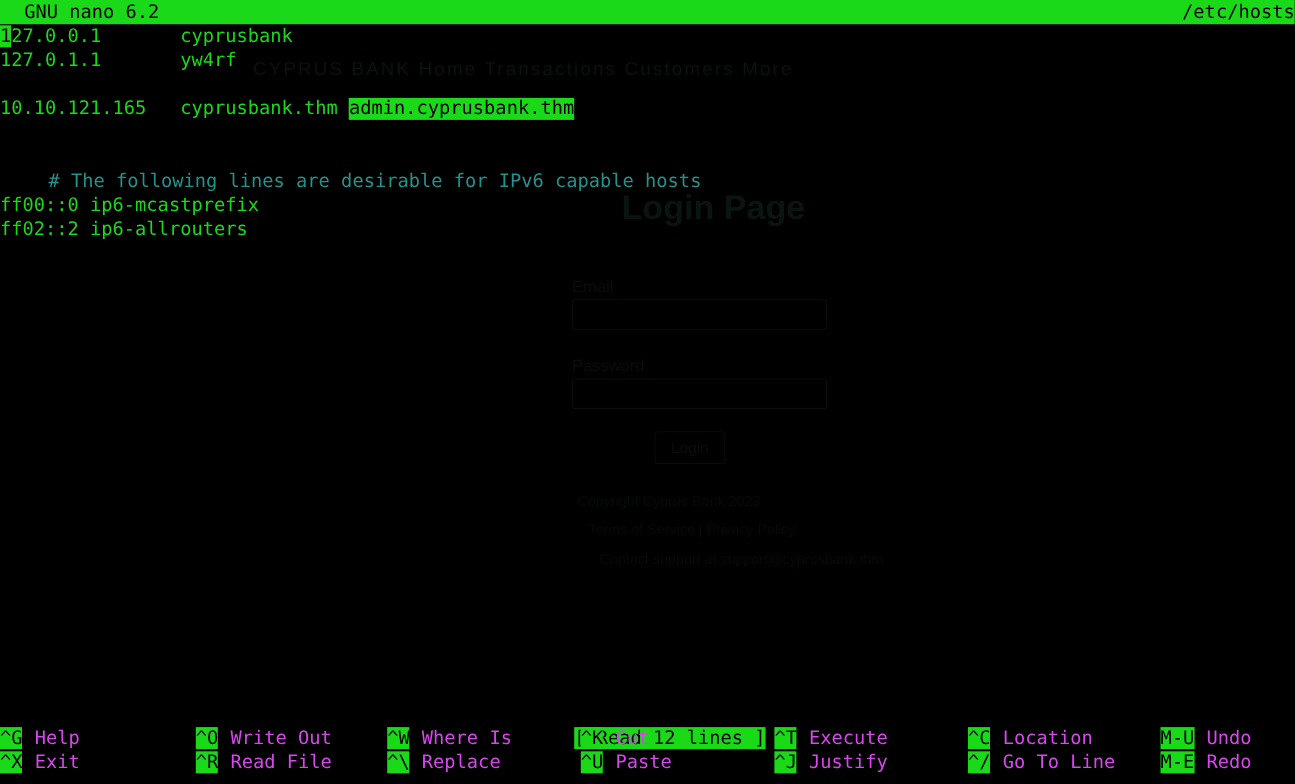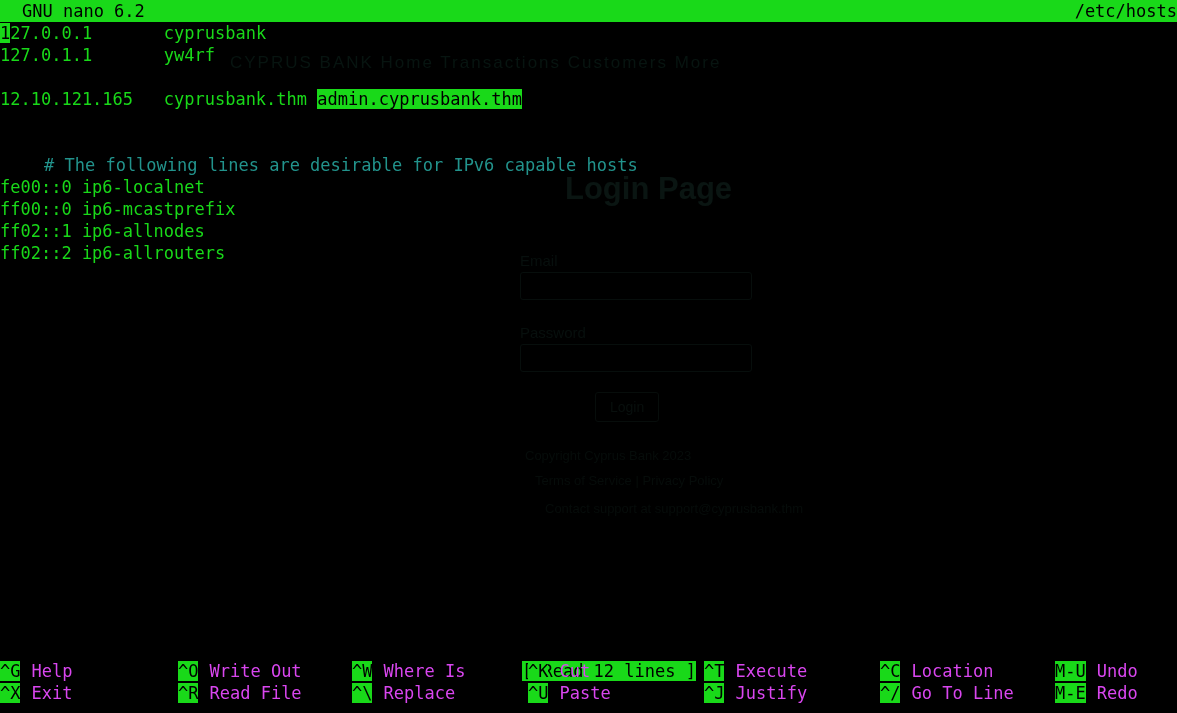--- a/index.html
+++ b/index.html
@@ -184,27 +184,25 @@
 
   <div class="titlebar">
     <span class="tb-version">GNU nano 6.2</span>
     <span class="tb-file">/etc/hosts</span>
   </div>
 
   <div class="buffer" id="buffer">
       <div class="line"><span class="cursor">1</span><span>27.0.0.1       cyprusbank</span></div>
       <div class="line"><span>127.0.1.1       yw4rf</span></div>
       <div class="line"><span> </span></div>
-      <div class="line"><span>12.10.121.165   cyprusbank.thm </span><span class="sel">admin.cyprusbank.thm</span></div>
+      <div class="line"><span>10.10.121.165   cyprusbank.thm </span><span class="sel">admin.cyprusbank.thm</span></div>
       <div class="line"><span> </span></div>
       <div class="line"><span> </span></div>
       <div class="line comment"><span># The following lines are desirable for IPv6 capable hosts</span></div>
-      <div class="line"><span>fe00::0 ip6-localnet</span></div>
       <div class="line"><span>ff00::0 ip6-mcastprefix</span></div>
-      <div class="line"><span>ff02::1 ip6-allnodes</span></div>
       <div class="line"><span>ff02::2 ip6-allrouters</span></div>
     </div>
 
   <div class="statusbar">
     <span class="status-msg">[ Read 12 lines ]</span>
   </div>
 
   <div class="helpbar" id="helpbar-row1"><div class="shortcut" style="left: 0px;"><span class="key">^G</span><span class="lbl">Help</span></div><div class="shortcut" style="left: 178px;"><span class="key">^O</span><span class="lbl">Write Out</span></div><div class="shortcut" style="left: 352px;"><span class="key">^W</span><span class="lbl">Where Is</span></div><div class="shortcut" style="left: 528px;"><span class="key">^K</span><span class="lbl">Cut</span></div><div class="shortcut" style="left: 704px;"><span class="key">^T</span><span class="lbl">Execute</span></div><div class="shortcut" style="left: 880px;"><span class="key">^C</span><span class="lbl">Location</span></div><div class="shortcut" style="left: 1055px;"><span class="key">M-U</span><span class="lbl">Undo</span></div></div>
   <div class="helpbar" id="helpbar-row2"><div class="shortcut" style="left: 0px;"><span class="key">^X</span><span class="lbl">Exit</span></div><div class="shortcut" style="left: 178px;"><span class="key">^R</span><span class="lbl">Read File</span></div><div class="shortcut" style="left: 352px;"><span class="key">^\</span><span class="lbl">Replace</span></div><div class="shortcut" style="left: 528px;"><span class="key">^U</span><span class="lbl">Paste</span></div><div class="shortcut" style="left: 704px;"><span class="key">^J</span><span class="lbl">Justify</span></div><div class="shortcut" style="left: 880px;"><span class="key">^/</span><span class="lbl">Go To Line</span></div><div class="shortcut" style="left: 1055px;"><span class="key">M-E</span><span class="lbl">Redo</span></div></div>
 

